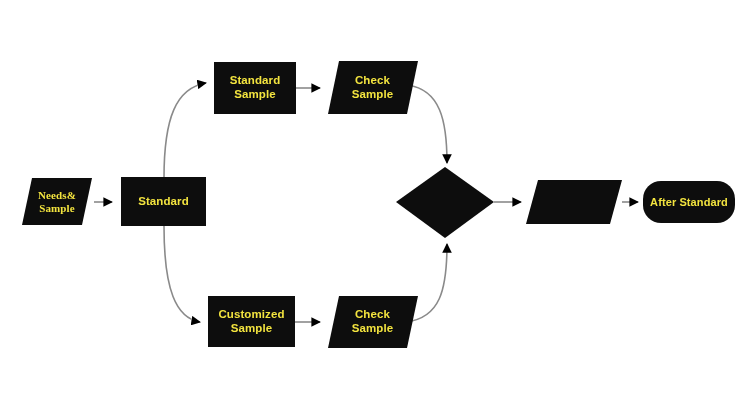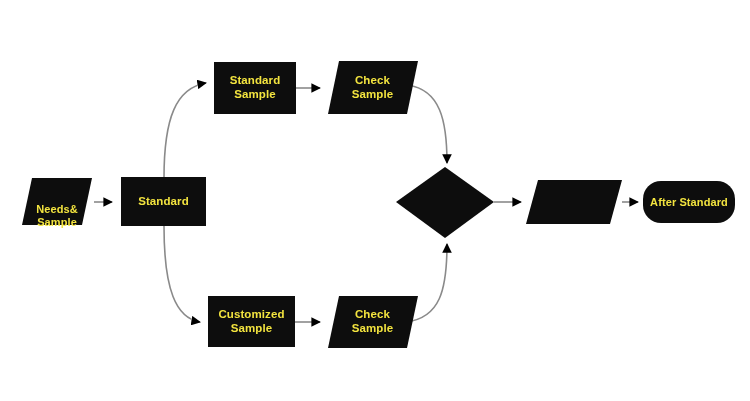--- a/index.html
+++ b/index.html
@@ -89,21 +89,21 @@
       <polygon points="339,296 418,296 407,348 328,348" fill="#0d0d0d"></polygon>
 
       <polygon points="445,167 494,202 445,238 396,202" fill="#0d0d0d"></polygon>
 
       <polygon points="538,180 622,180 610,224 526,224" fill="#0d0d0d"></polygon>
 
       <rect x="643" y="181" width="92" height="42" rx="18" ry="18" fill="#0d0d0d"></rect>
     </g>
   </svg>
 
-  <div class="node-label lbl-11" style="left:22px; top:192px; width:70px; height:47px;">Needs&amp;
+  <div class="node-label lbl-11" style="left:22px; top:178px; width:70px; height:47px;font-family:Liberation Serif, serif;">Needs&amp;
 Sample</div>
 
   <div class="node-label lbl-115" style="left:121px; top:177px; width:85px; height:49px;">Standard</div>
 
   <div class="node-label lbl-115" style="left:214px; top:62px; width:82px; height:52px;">Standard
 Sample</div>
 
   <div class="node-label lbl-115" style="left:330px; top:61px; width:85px; height:53px;">Check
 Sample</div>
 

